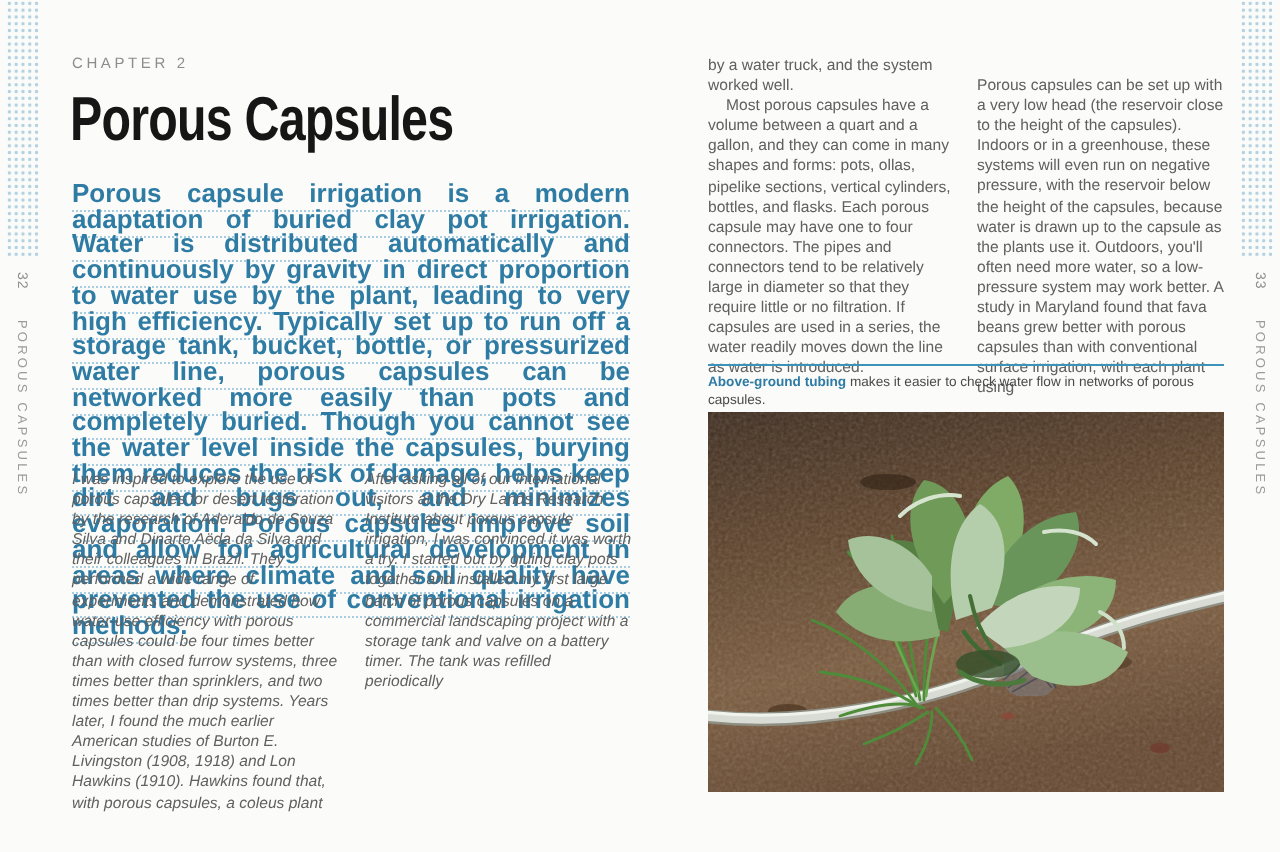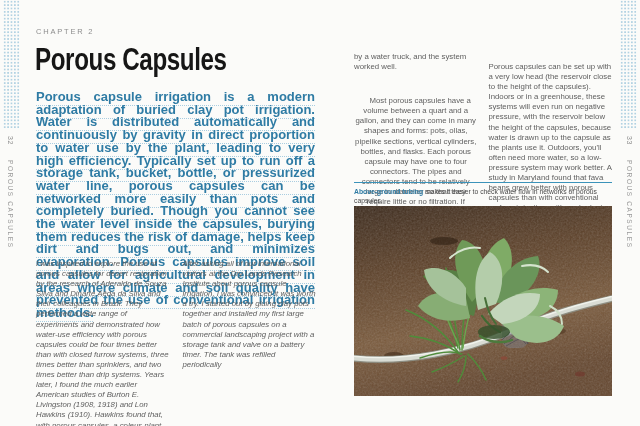--- a/index.html
+++ b/index.html
@@ -55,23 +55,23 @@
     line-height:12.7px; text-align:justify;
     text-decoration:underline dotted #a9cde0 1px;
     text-underline-offset:3.5px;
   }
   .body-cols {
     position:absolute; left:1px; display:flex;
   }
   .left-page .body-cols { top:235px; width:280px; gap:13px;font-style:italic; }
   .col { flex:1; }
   .body-text {
-    font-size:7.8px; line-height:10.1px; color:#606060; text-align:left;margin-top:24px;
-  }
-  .body-text + .body-text.indent { text-indent:9px;text-align:center; }
+    font-size:7.8px; line-height:10.1px; color:#606060; text-align:left;
+  }
+  .body-text + .body-text.indent { text-indent:9px; }
 
   
   .right-page { position:absolute; left:354px; top:0; width:258px; height:426px; }
   .right-page .body-cols { top:28px; width:258px; gap:11px; left:0; }
   .right-page .col2-pad { padding-top:10px; }
 
   .caption-rule {
     position:absolute; left:0; top:182px; width:258px;
     border-top:1.5px solid #3b93ba;
   }

